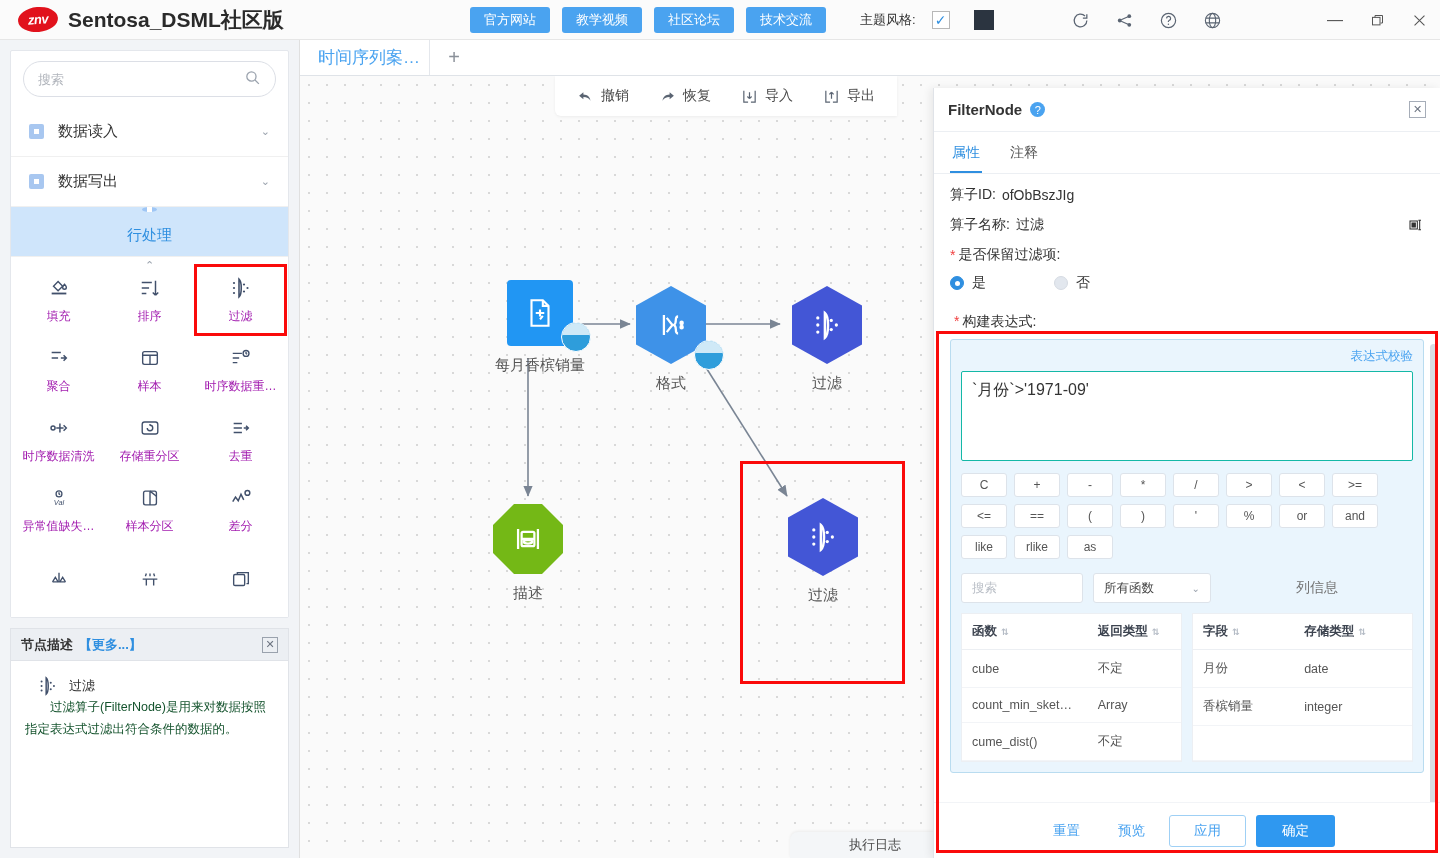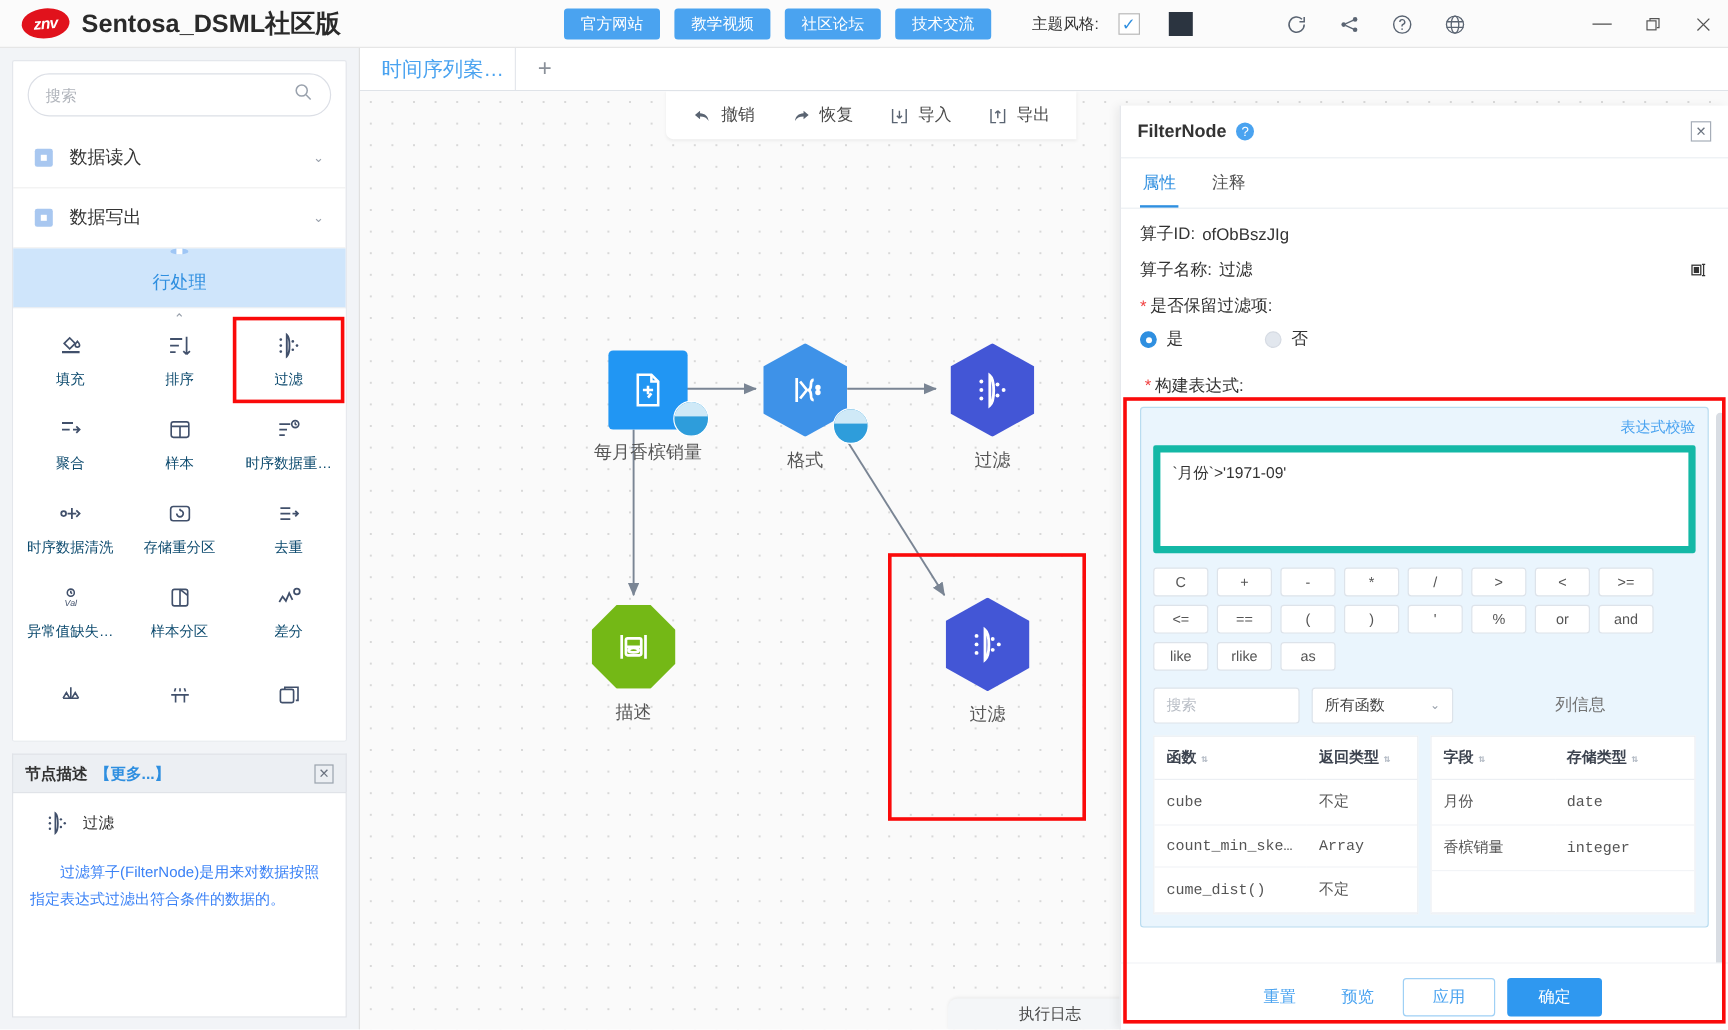--- a/index.html
+++ b/index.html
@@ -100,42 +100,42 @@
   .op-grid {
     display: grid; grid-template-columns: repeat(3, 1fr);
     padding: 8px 2px 2px; background: #fff;
   }
   .op-cell {
     height: 70px; display: flex; flex-direction: column;
     align-items: center; justify-content: center; gap: 7px; cursor: pointer;
     position: relative;
   }
   .op-cell .glyph { color: #41506b; height: 26px; display: flex; align-items: center; }
-  .op-label { font-size: 12px; color: #0c4a6e; max-width: 88px;
+  .op-label { font-size: 12px; color: #a21caf; max-width: 88px;
     overflow: hidden; text-overflow: ellipsis; white-space: nowrap; text-align: center; }
   .op-cell.highlight { outline: 3px solid #fa0a0a; outline-offset: -2px; z-index: 3; }
 
   .node-desc-head {
     margin-top: 10px; height: 32px; background: #eceff3;
     border: 1px solid #e0e3e8; border-bottom: none;
     display: flex; align-items: center; padding: 0 10px; gap: 6px;
   }
   .nd-title { font-size: 13px; font-weight: bold; color: #333; }
   .nd-more { font-size: 13px; font-weight: bold; color: #2f8fe0; cursor: pointer; }
   .nd-close {
     margin-left: auto; width: 16px; height: 16px; border: 1px solid #9aa2ad;
     color: #6b7380; font-size: 11px; display: flex; align-items: center;
     justify-content: center; cursor: pointer;
   }
   .node-desc-body {
     background: #fff; border: 1px solid #e0e3e8; flex: 1; padding: 14px 14px;
   }
   .nd-row { display: flex; align-items: center; gap: 10px; padding-left: 12px; }
   .nd-name { font-size: 13px; color: #333; }
-  .nd-text { font-size: 12.5px; color: #3b82f6; line-height: 1.75; margin-top: 20px; text-indent: 2em; }
+  .nd-text { font-size: 12.5px; color: #14532d; line-height: 1.75; margin-top: 0; text-indent: 2em; }
 
   
   .canvas-area {
     position: absolute; left: 300px; top: 40px; width: 1140px; height: 818px;
     background: #fff;
   }
   .tabbar {
     height: 36px; background: #fff; border-bottom: 1px solid #dfe3e8;
     display: flex; align-items: stretch;
   }
@@ -263,22 +263,22 @@
   .expr-label { font-size: 14px; color: #333; padding: 3px 0 8px 4px; }
   .expr-box {
     border: 1px solid #b9dcf0; background: #eaf5fd; border-radius: 3px;
     padding: 8px 10px 10px;
   }
   .validate-link {
     text-align: right; font-size: 12.5px; color: #4aa3f0; cursor: pointer;
     padding-bottom: 6px;
   }
   .expr-text {
-    background: #fff; border: 6px solid #14b8a6; border-radius: 2px;
-    height: 90px; padding: 8px 10px; font-size: 13px; color: #333;
+    background: #fff; border: 1px solid #14b8a6; border-radius: 2px;
+    height: 90px; padding: 8px 10px; font-size: 16px; color: #333;
     font-family: "Liberation Sans", sans-serif;
   }
   .op-btns { display: flex; flex-wrap: wrap; gap: 7px; padding-top: 12px; }
   .op-btn {
     min-width: 46px; height: 24px; border: 1px solid #dde3ea; background: #fff;
     border-radius: 3px; font-size: 12px; color: #555; cursor: pointer;
     display: flex; align-items: center; justify-content: center; font-family: inherit;
     padding: 0 6px;
   }
   .fn-row { display: flex; gap: 10px; padding-top: 14px; align-items: center; }
@@ -289,21 +289,21 @@
   }
   .fn-search::placeholder { color: #b9bec6; }
   .fn-select {
     width: 118px; height: 30px; border: 1px solid #dde3ea; background: #fff;
     border-radius: 3px; padding: 0 10px; font-size: 12.5px; color: #444;
     display: flex; align-items: center; cursor: pointer;
   }
   .fn-select .chev2 { margin-left: auto; color: #9aa2ad; font-size: 10px; }
   .col-info-title { flex: 1; text-align: center; font-size: 14px; color: #737373; }
 
-  .tables-row { display: flex; gap: 10px; padding-top: 10px; font-family: Liberation Mono, monospace; }
+  .tables-row { display: flex; gap: 10px; padding-top: 10px; }
   .tbl { flex: 1; background: #fff; border: 1px solid #eceff3; }
   .tbl table { width: 100%; border-collapse: collapse; }
   .tbl th {
     text-align: left; font-size: 12.5px; color: #3d4450; font-weight: bold;
     padding: 9px 10px; border-bottom: 1px solid #eceff3; white-space: nowrap;
   }
   .tbl td {
     font-size: 12.5px; color: #555; padding: 10px; border-bottom: 1px solid #f2f4f7;
     white-space: nowrap; overflow: hidden; text-overflow: ellipsis; max-width: 110px;
   }
@@ -658,21 +658,21 @@
         <marker id="arrow" markerWidth="8" markerHeight="8" refX="6.5" refY="3" orient="auto">
           <path d="M0,0 L7,3 L0,6 z" fill="#7a8594"></path>
         </marker>
       </defs>
       <path d="M262 248 L 330 248" stroke="#7a8594" stroke-width="1.6" fill="none" marker-end="url(#arrow)"></path>
       <path d="M406 248 L 480 248" stroke="#7a8594" stroke-width="1.6" fill="none" marker-end="url(#arrow)"></path>
       <path d="M228 282 L 228 420" stroke="#7a8594" stroke-width="1.6" fill="none" marker-end="url(#arrow)"></path>
       <path d="M400 282 L 487 420" stroke="#7a8594" stroke-width="1.6" fill="none" marker-end="url(#arrow)"></path>
     </svg>
 
-    <div class="node" style="left:195px;top:216px;font-family:Liberation Mono, monospace;">
+    <div class="node" style="left:195px;top:204px;font-family:Liberation Mono, monospace;">
       <div class="node-shape">
         <div class="sq-node" style="background:#2196f3">
           <svg width="34" height="34" viewBox="0 0 24 24" fill="none" stroke="#fff" stroke-width="1.5">
             <path d="M6 3h8l4 4v14H6z"></path>
               <path d="M14 3v4h4"></path>
             <path d="M9 12h6M12 9.5v5M14 14l-2 2.5"></path>
           </svg>
         </div>
         <div class="badge"></div>
       </div>

